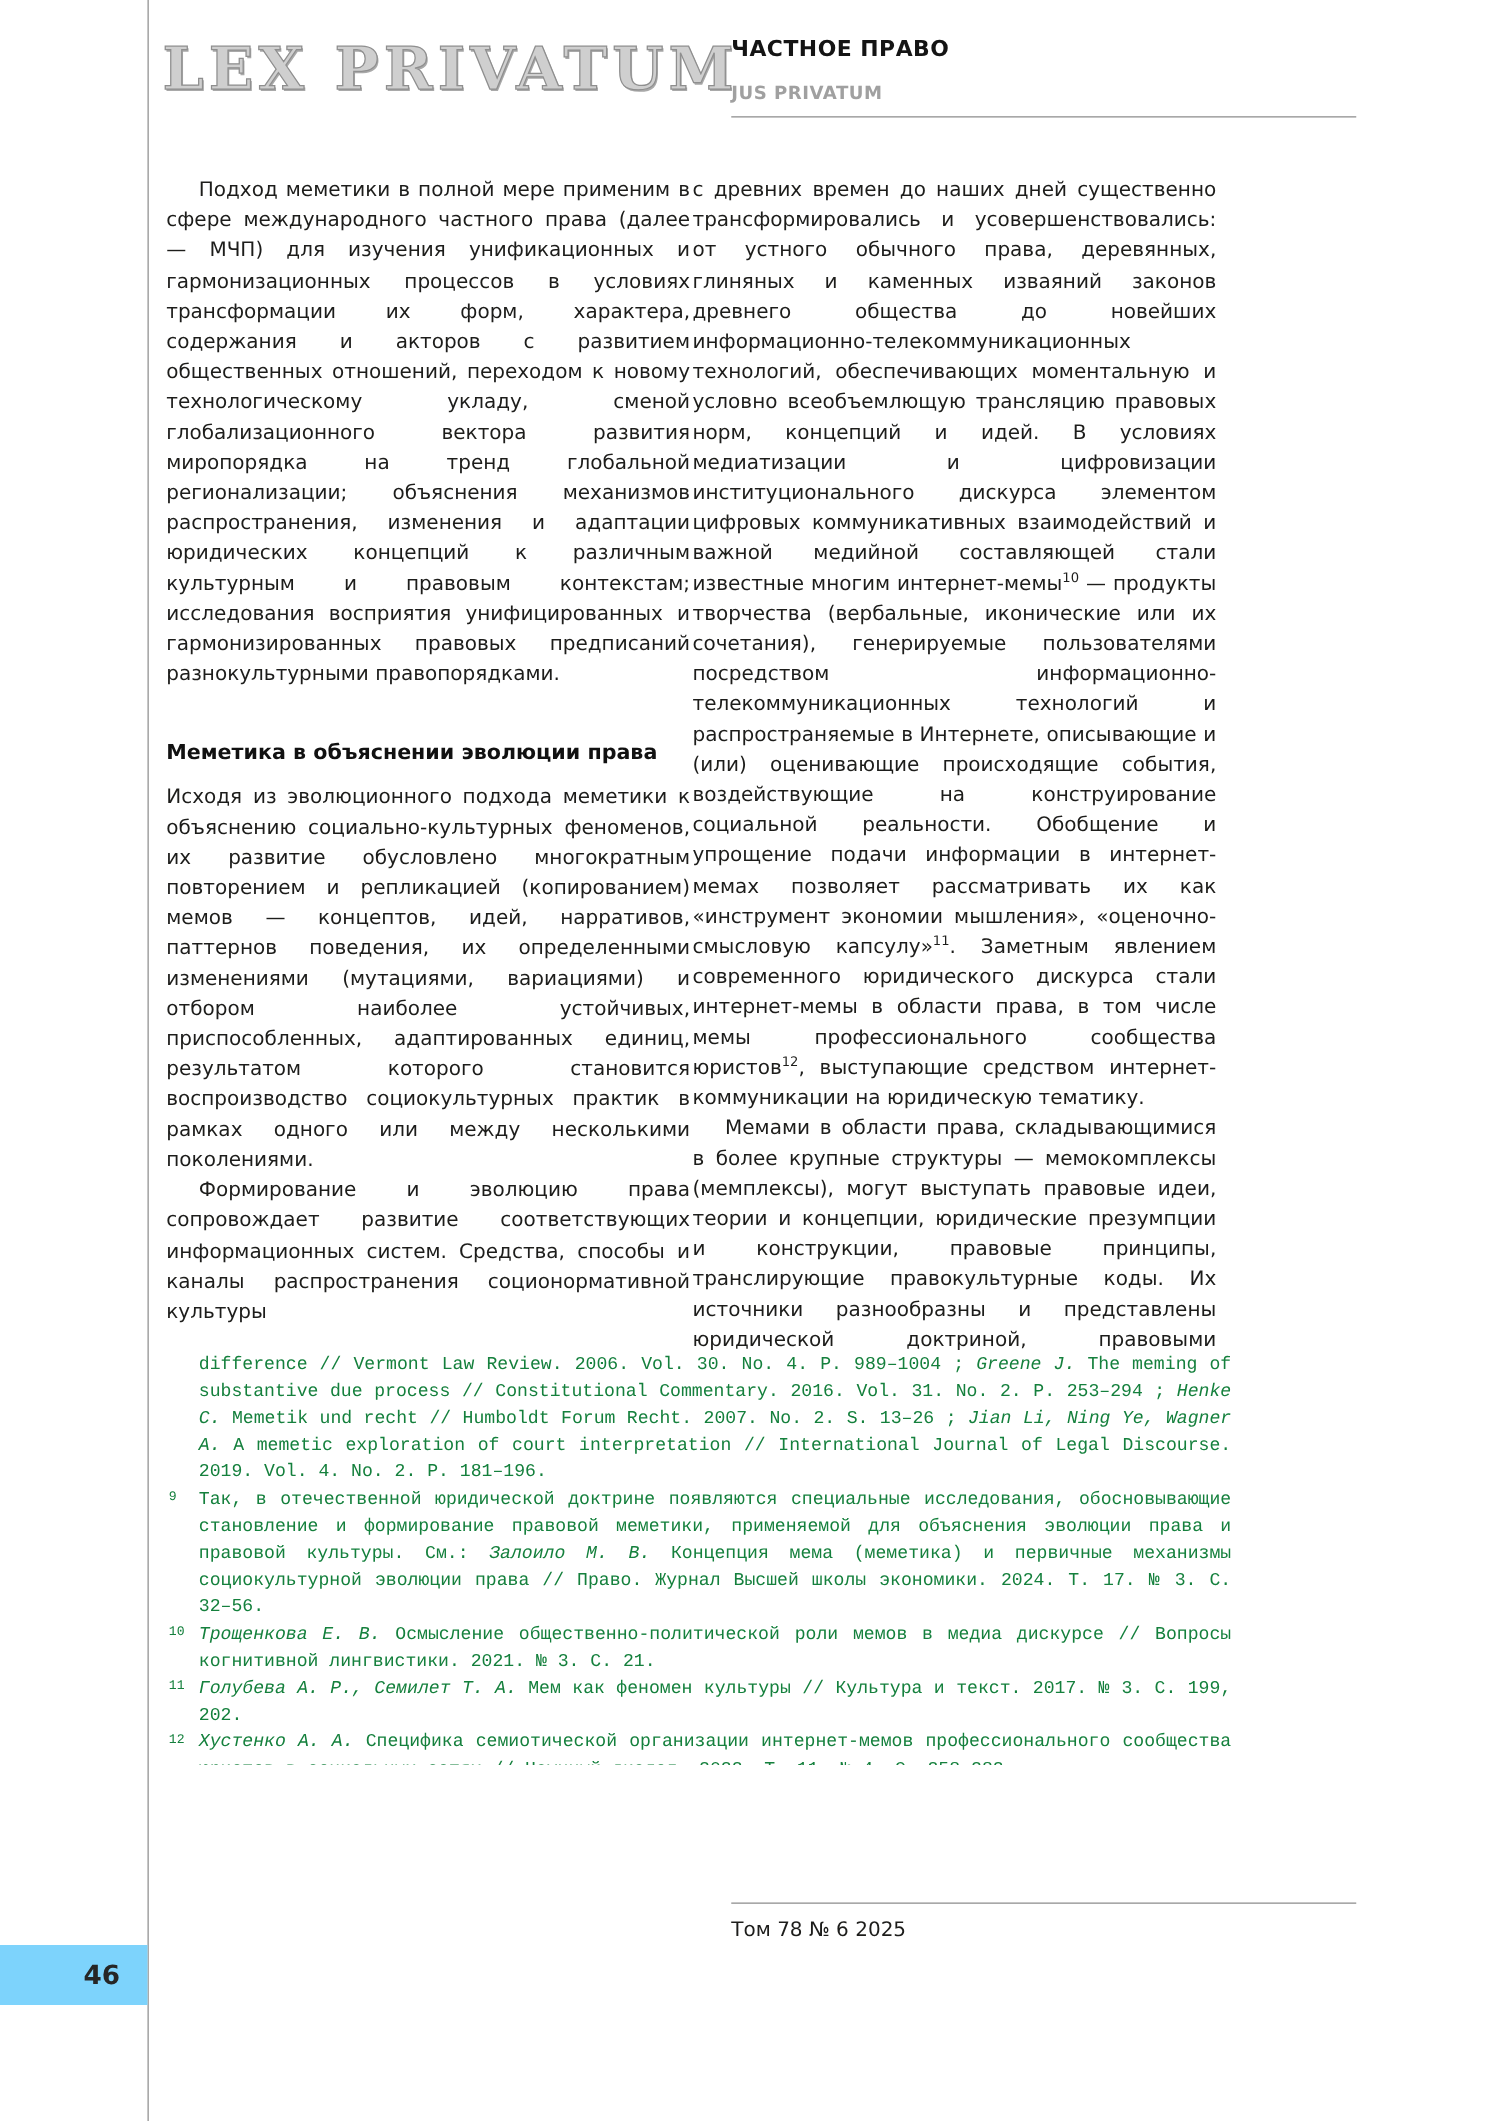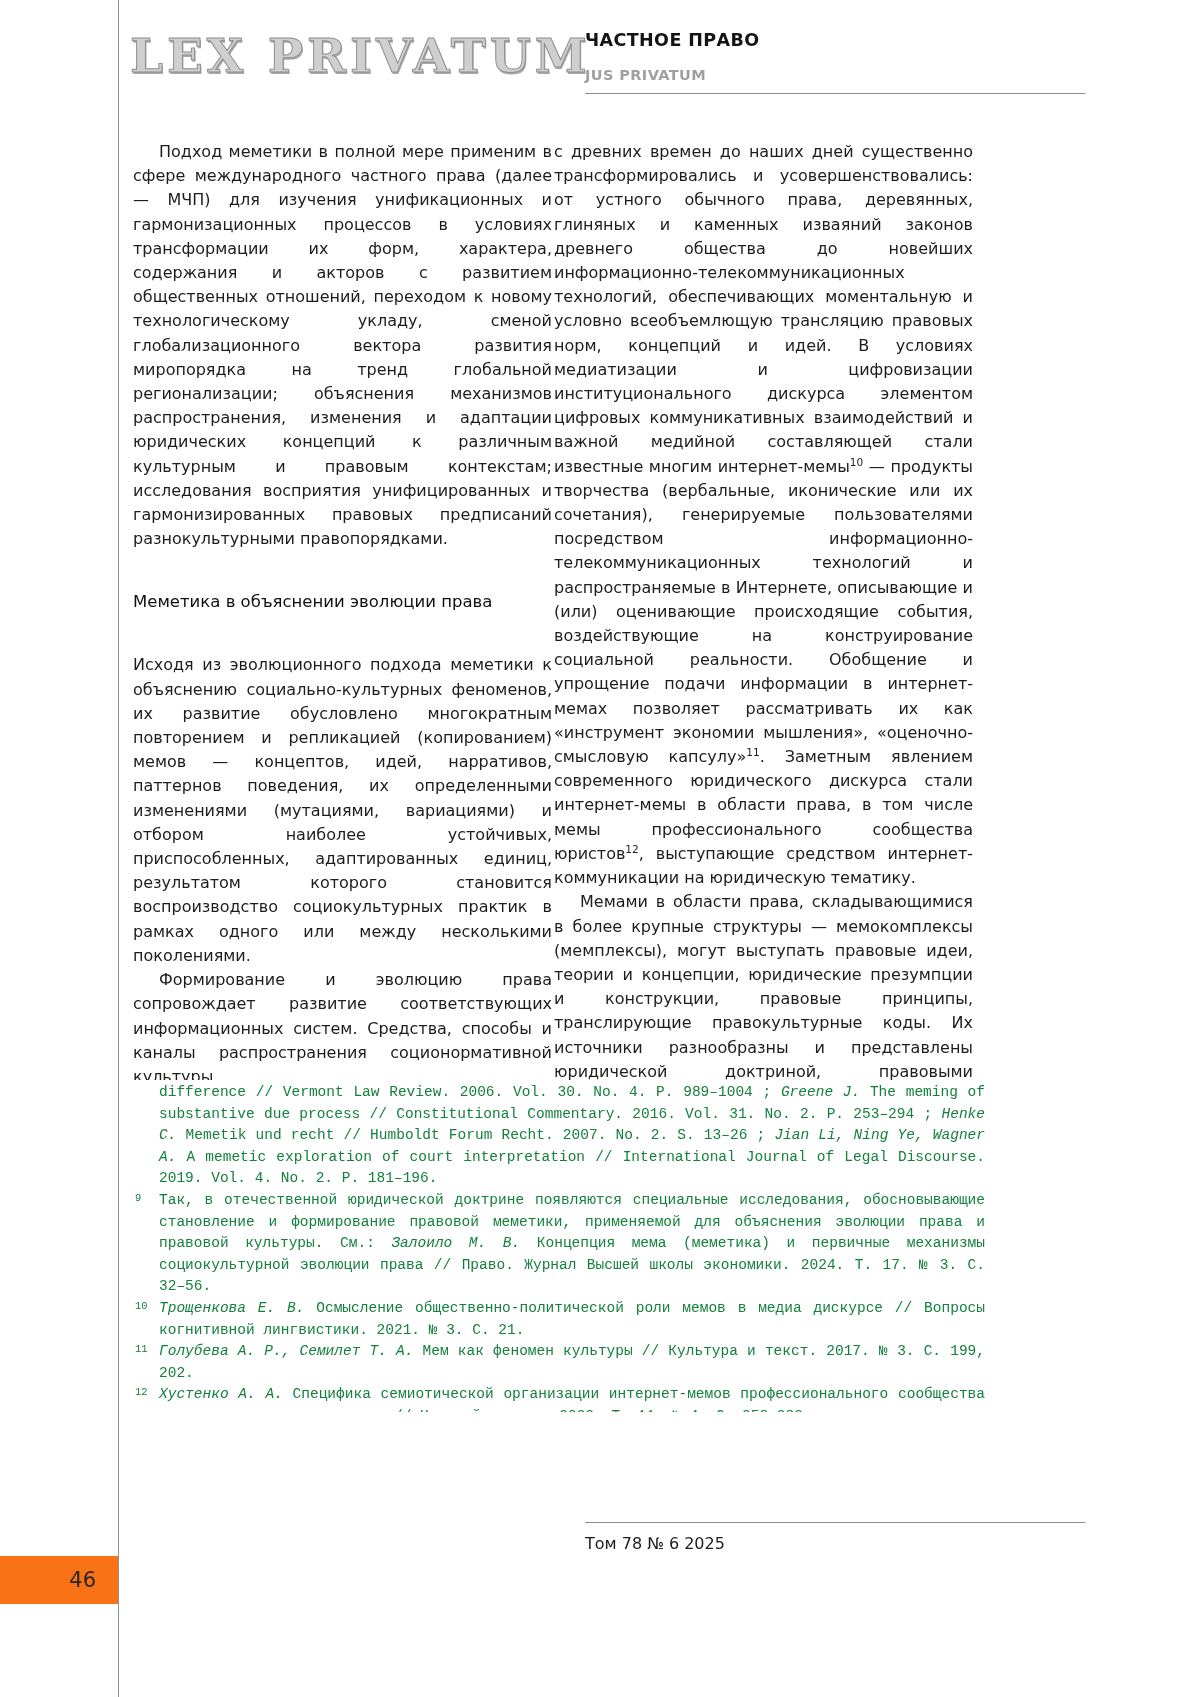--- a/index.html
+++ b/index.html
@@ -27,42 +27,42 @@
   
   .col{position:absolute;top:140px;width:419px;height:940px;overflow:hidden;}
   #col-left{left:133px;}
   #col-right{left:554px;}
   .col p{
     margin:0;font-size:16px;line-height:24.2px;text-align:justify;
     hyphens:auto;-webkit-hyphens:auto;color:#1d1d1b;
   }
   .col p.indent{text-indent:26px;}
   .col h2{
-    font-size:16.5px;font-weight:normal;color:#111;
-    margin:40px 0 40px 0;line-height:22px;text-align:left;
+    font-size:16.5px;font-weight:bold;color:#111;
+    margin:40px 0 12px 0;line-height:22px;text-align:left;
   }
   sup{font-size:10.5px;line-height:0;}
 
   
   .footnotes{position:absolute;left:133px;top:1082px;width:852px;height:330px;overflow:hidden;}
   .footnote{
     position:relative;padding-left:26px;margin:0;
     font-size:14.5px;line-height:21.6px;text-align:justify;
     hyphens:auto;-webkit-hyphens:auto;color:#15803d;font-family:Liberation Mono, monospace;
   }
   .footnote .marker{position:absolute;left:2px;top:-2px;font-size:10.5px;}
 
   
   .footer-rule{position:absolute;left:585px;top:1522px;width:500px;height:1px;background:#8c8c8c;}
   .issue{position:absolute;left:585px;top:1534px;width:400px;text-align:left;font-size:16px;color:#1d1d1b;}
   .page-num-box{
     position:absolute;left:0;top:1556px;width:118px;height:48px;
-    background:#f97316;display:flex;align-items:center;justify-content:flex-end;
+    background:#7dd3fc;display:flex;align-items:center;justify-content:flex-end;
     box-sizing:border-box;padding-right:22px;
-    font-size:21px;font-weight:normal;color:#262626;
+    font-size:21px;font-weight:bold;color:#262626;
   }
 </style>
 </head>
 <body>
 
 <div class="v-rule"></div>
 
 <header>
   <div class="logo">LEX PRIVATUM</div>
   <div class="header-right">

